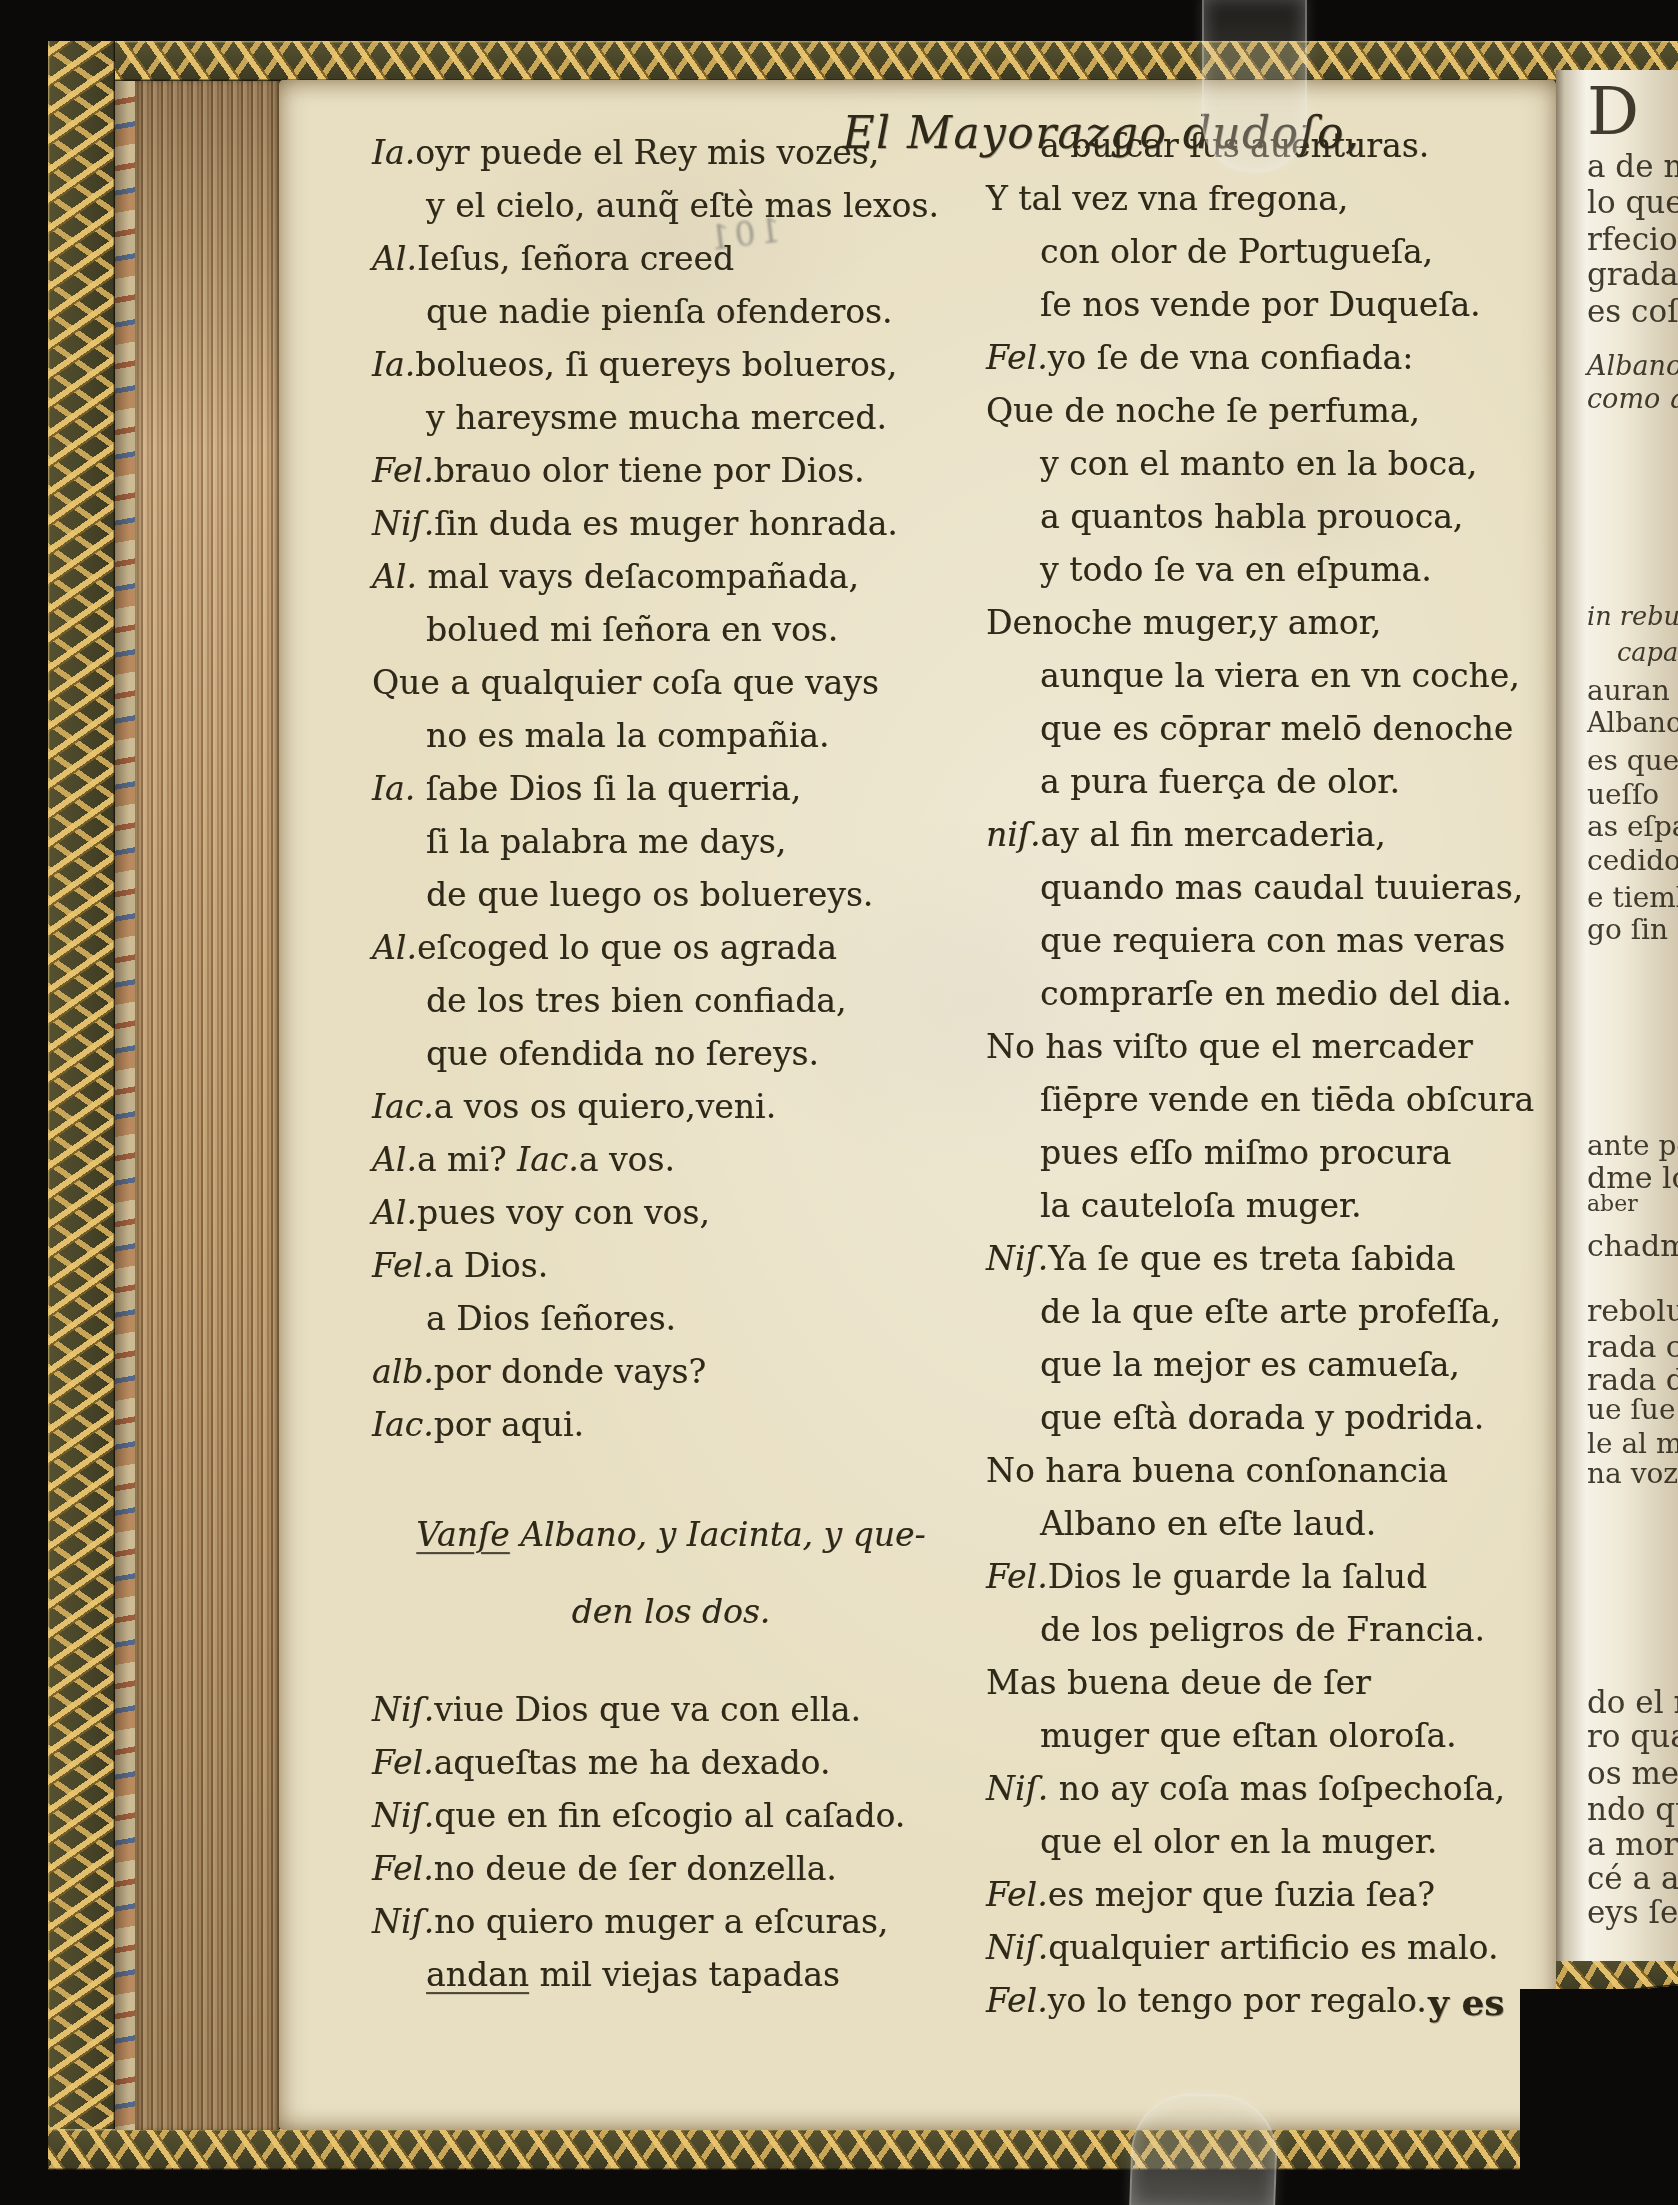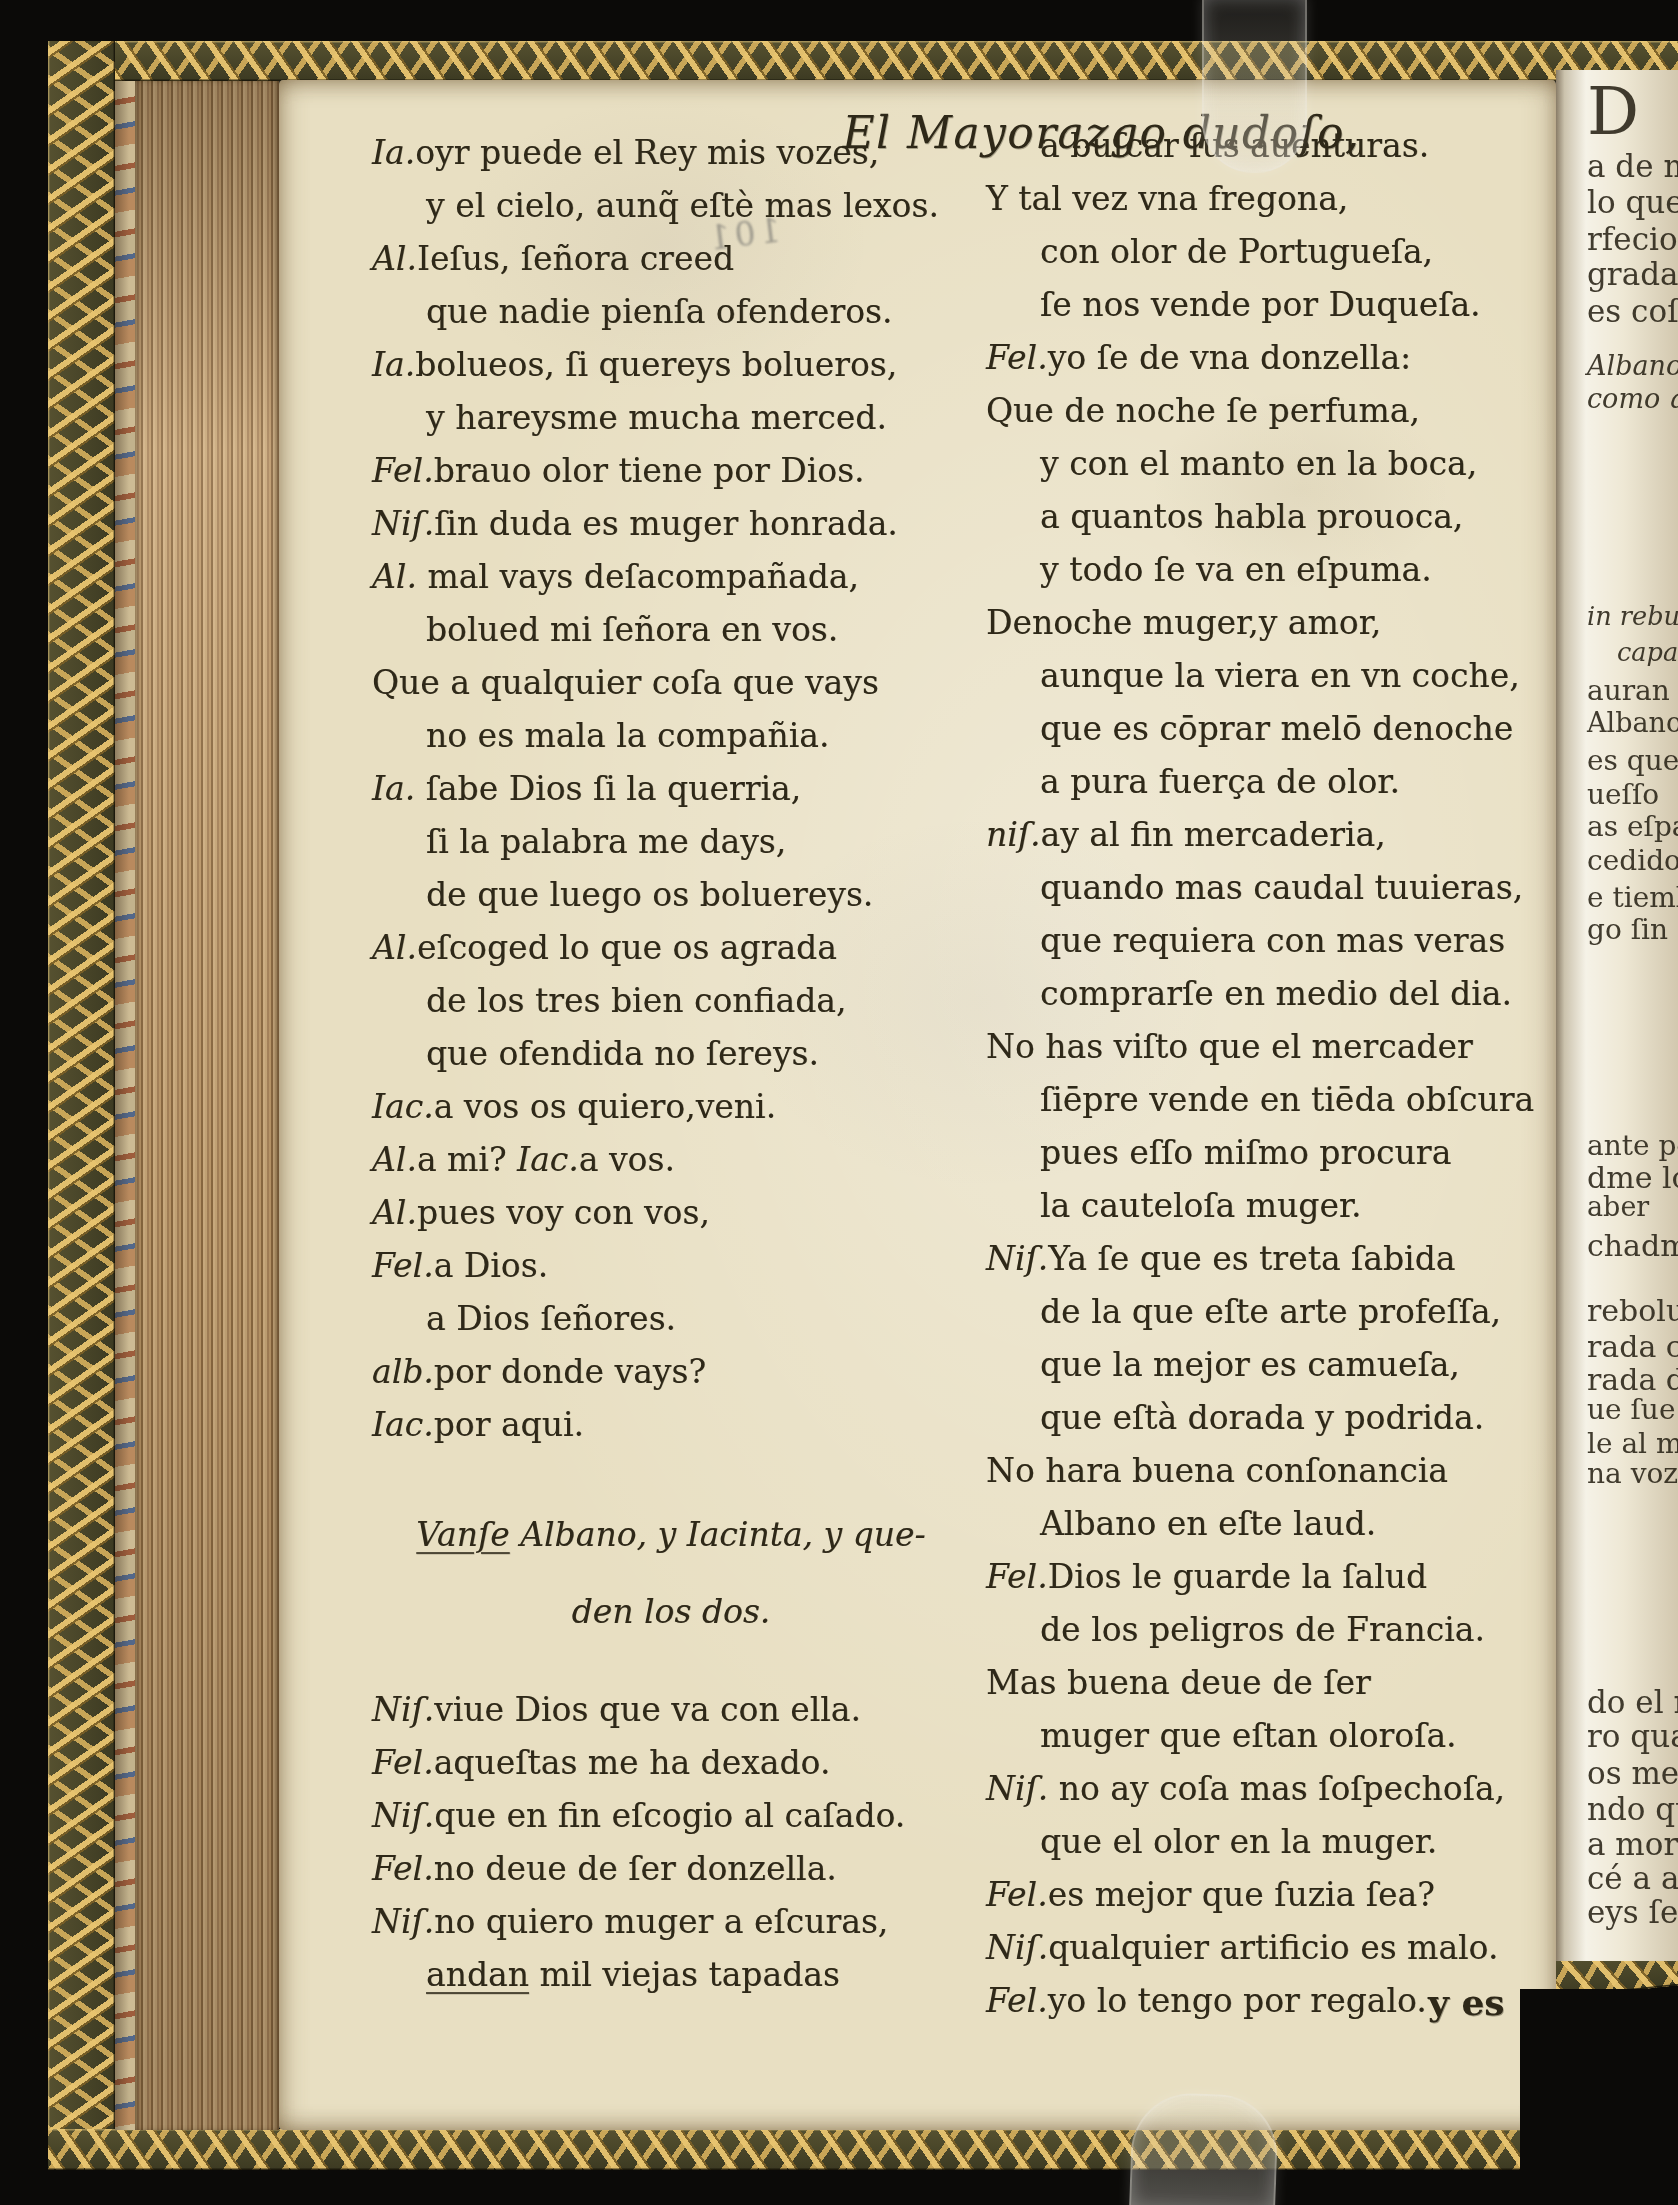--- a/index.html
+++ b/index.html
@@ -155,21 +155,21 @@
       <div class="line"><span class="it">Niſ.</span><span>que en fin eſcogio al caſado.</span></div>
       <div class="line"><span class="it">Fel.</span><span>no deue de ſer donzella.</span></div>
       <div class="line"><span class="it">Niſ.</span><span>no quiero muger a eſcuras,</span></div>
       <div class="line ind"><span class="ul">andan</span><span> mil viejas tapadas</span></div>
     </div>
   <div class="col col-right">
       <div class="line ind"><span>a buſcar ſus auenturas.</span></div>
       <div class="line"><span>Y tal vez vna fregona,</span></div>
       <div class="line ind"><span>con olor de Portugueſa,</span></div>
       <div class="line ind"><span>ſe nos vende por Duqueſa.</span></div>
-      <div class="line"><span class="it">Fel.</span><span>yo ſe de vna donzella:</span></div>
+      <div class="line"><span class="it">Fel.</span><span>yo ſe de vna confiada:</span></div>
       <div class="line"><span>Que de noche ſe perfuma,</span></div>
       <div class="line ind"><span>y con el manto en la boca,</span></div>
       <div class="line ind"><span>a quantos habla prouoca,</span></div>
       <div class="line ind"><span>y todo ſe va en eſpuma.</span></div>
       <div class="line"><span>Denoche muger,y amor,</span></div>
       <div class="line ind"><span>aunque la viera en vn coche,</span></div>
       <div class="line ind"><span>que es cōprar melō denoche</span></div>
       <div class="line ind"><span>a pura fuerça de olor.</span></div>
       <div class="line"><span class="it">niſ.</span><span>ay al fin  mercaderia,</span></div>
       <div class="line ind"><span>quando mas caudal tuuieras,</span></div>
@@ -212,21 +212,21 @@
       <div class="frag" style="top: 604px; font-size: 28px;">auran ydo</div>
       <div class="frag" style="top: 637px; font-size: 27px;">Albano: al. y</div>
       <div class="frag" style="top: 674px; font-size: 28px;">es que huuo:</div>
       <div class="frag" style="top: 708px; font-size: 28px;">ueſſo</div>
       <div class="frag" style="top: 740px; font-size: 28px;">as eſpantab</div>
       <div class="frag" style="top: 774px; font-size: 28px;">cedido à hō</div>
       <div class="frag" style="top: 811px; font-size: 28px;">e tiemblas:</div>
       <div class="frag" style="top: 843px; font-size: 28px;">go ſin mi</div>
       <div class="frag" style="top: 1059px; font-size: 28px;">ante per</div>
       <div class="frag" style="top: 1090px; font-size: 30px;">dme los do</div>
-      <div class="frag" style="top: 1121px; font-size: 27px;">aber</div>
+      <div class="frag" style="top: 1121px; font-size: 22px;">aber</div>
       <div class="frag" style="top: 1158px; font-size: 30px;">chadme.</div>
       <div class="frag" style="top: 1223px; font-size: 30px;">reboluer d</div>
       <div class="frag" style="top: 1259px; font-size: 30px;">rada corte</div>
       <div class="frag" style="top: 1292px; font-size: 30px;">rada deue</div>
       <div class="frag" style="top: 1323px; font-size: 28px;">ue ſue tan de</div>
       <div class="frag" style="top: 1357px; font-size: 28px;">le al miſm</div>
       <div class="frag" style="top: 1387px; font-size: 28px;">na voz del</div>
       <div class="frag" style="top: 1614px; font-size: 31px;">do el ma</div>
       <div class="frag" style="top: 1648px; font-size: 31px;">ro quan</div>
       <div class="frag" style="top: 1685px; font-size: 31px;">os me pu</div>

